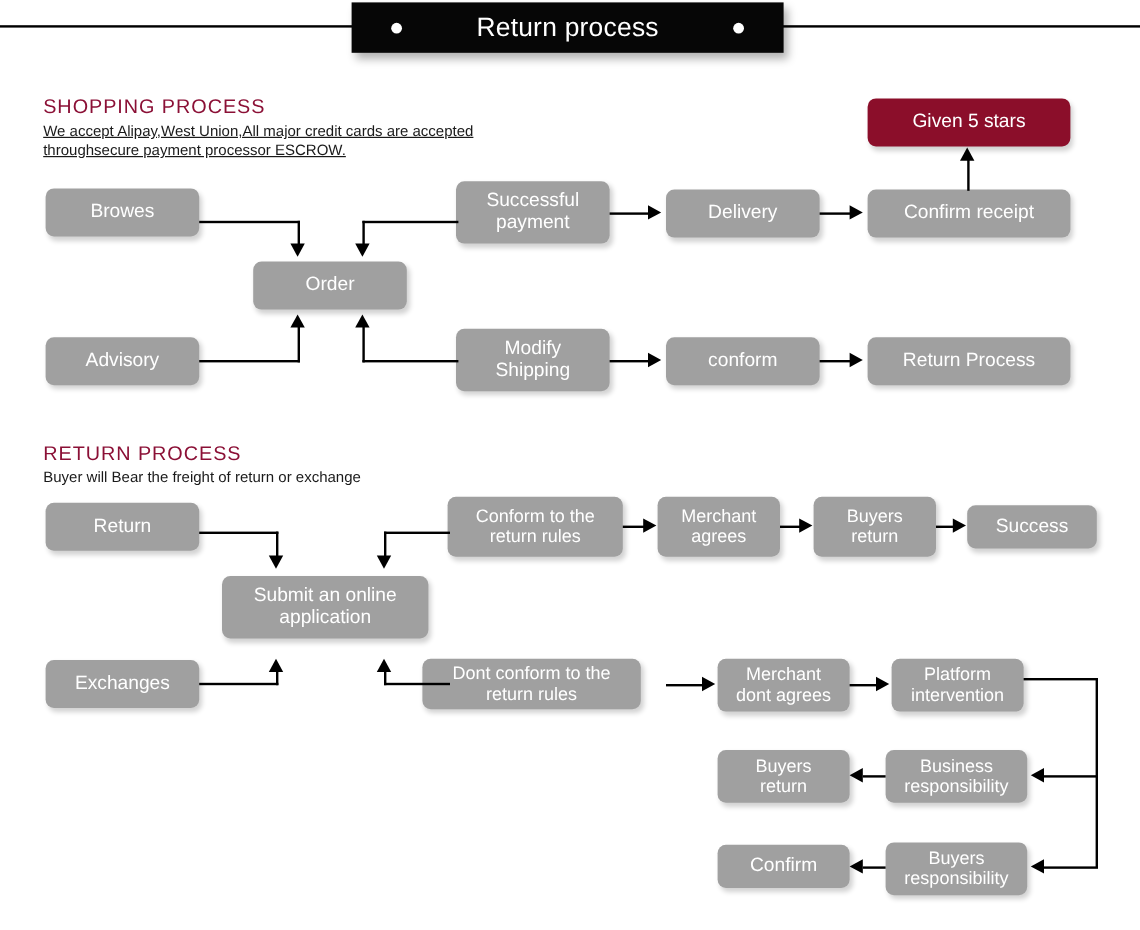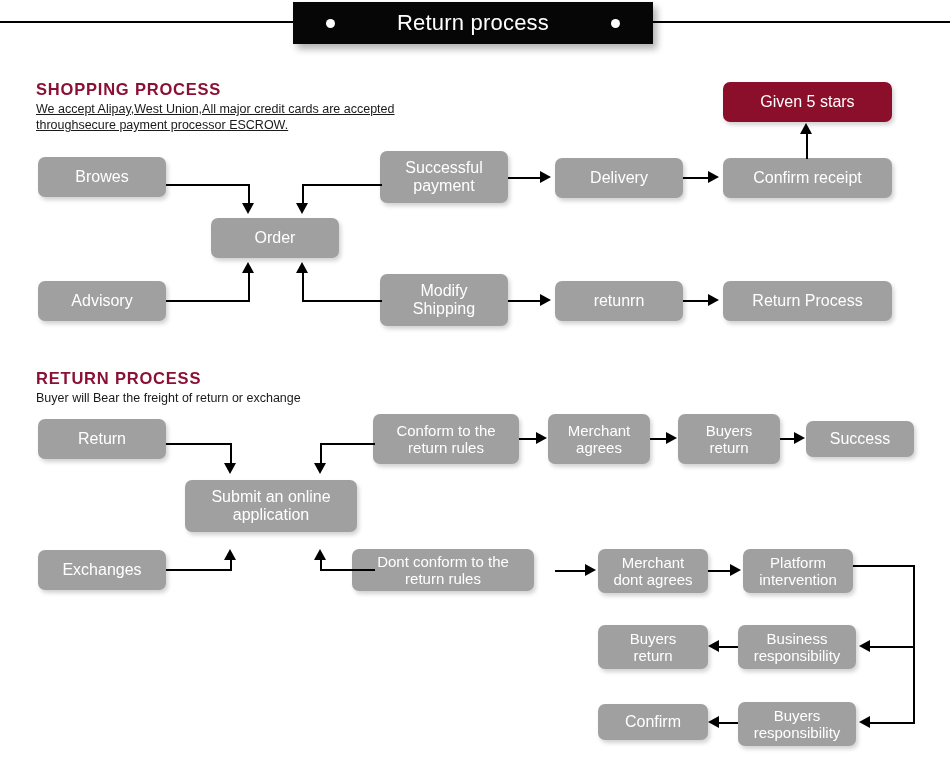--- a/index.html
+++ b/index.html
@@ -32,21 +32,21 @@
   .banner-dot {
     position:absolute; top:17px; width:9px; height:9px;
     border-radius:50%; background:#fff;
   }
   .banner-dot.l { left:33px; }
   .banner-dot.r { right:33px; }
 
   
   .sec-title {
     position:absolute; color:#8B1036; font-size:16.5px;
-    letter-spacing:0.8px; white-space:nowrap;font-weight:bold;
+    letter-spacing:0.8px; white-space:nowrap;
   }
   .sec-body {
     position:absolute; color:#1a1a1a; font-size:12.5px;
     line-height:16px; white-space:pre-line;
   }
 
   
   .box {
     position:absolute;
     background:#a0a0a0;
@@ -94,21 +94,21 @@
   <div class="box" style="left:38px;  top:157px; width:128px; height:40px;">Browes</div>
   <div class="box" style="left:211px; top:218px; width:128px; height:40px;">Order</div>
   <div class="box" style="left:38px;  top:281px; width:128px; height:40px;">Advisory</div>
 
   <div class="box" style="left:380px; top:151px; width:128px; height:52px; white-space:pre-line;">Successful
 payment</div>
   <div class="box" style="left:380px; top:274px; width:128px; height:52px; white-space:pre-line;">Modify
 Shipping</div>
 
   <div class="box" style="left:555px; top:158px; width:128px; height:40px;">Delivery</div>
-  <div class="box" style="left:555px; top:281px; width:128px; height:40px;">retunrn</div>
+  <div class="box" style="left:555px; top:281px; width:128px; height:40px;">conform</div>
 
   <div class="box" style="left:723px; top:158px; width:169px; height:40px;">Confirm receipt</div>
   <div class="box" style="left:723px; top:281px; width:169px; height:40px;">Return Process</div>
 
   <div class="box accent" style="left:723px; top:82px; width:169px; height:40px;">Given 5 stars</div>
 
   <div class="ln h" style="left:166px; top:184px; width:84px;"></div>
   <div class="ln v" style="left:248px; top:184px; height:21px;"></div>
   <div class="ah down" style="left:242px; top:203px;"></div>
 

